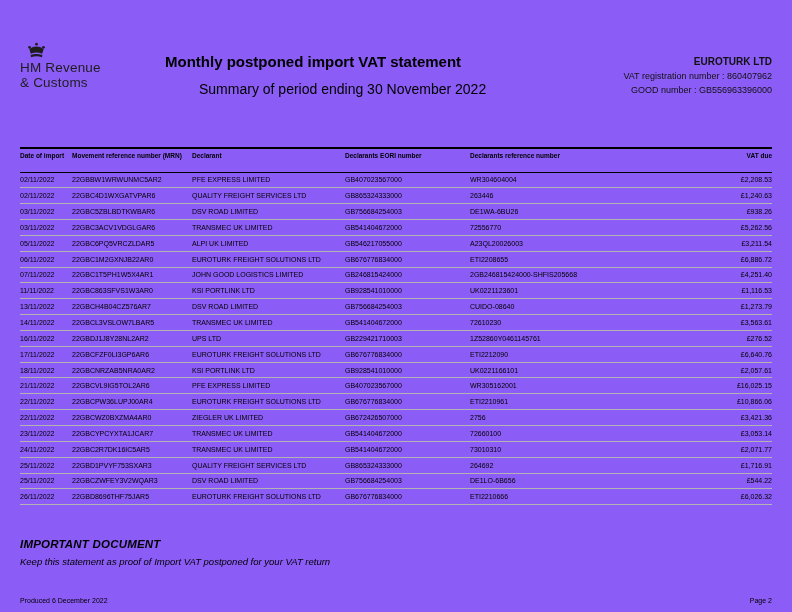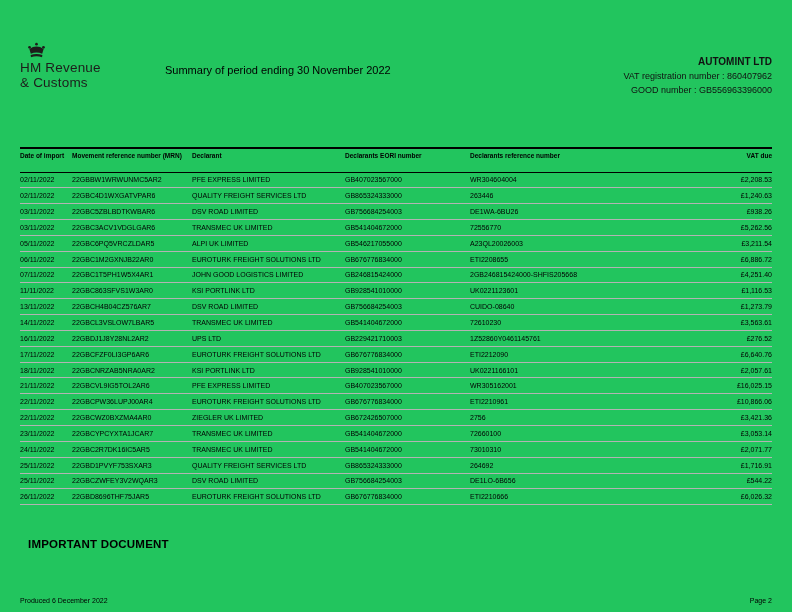--- a/index.html
+++ b/index.html
@@ -1,34 +1,34 @@
 <!DOCTYPE html>
 <html><head>
 <meta charset="utf-8">
 <style>
   * { margin: 0; padding: 0; box-sizing: border-box; }
   html, body { background: #ffffff; }
   .page {
     position: relative;
     width: 792px;
     height: 612px;
-    background: #22c55e;
+    background: #8b5cf6;
     font-family: "Liberation Sans", sans-serif;
     color: #111111;
     overflow: hidden;
   }
 
   
   .logo-block { position: absolute; left: 20px; top: 42px; }
   .crown-wrap { margin-left: 7px; height: 18px; }
   .logo-text { font-size: 13.5px; line-height: 15px; color: #1d1d1b; letter-spacing: 0.2px; }
 
   .title-block { position: absolute; left: 165px; top: 53px; }
   .doc-title { font-size: 15px; font-weight: 700; color: #000; }
-  .doc-subtitle { margin-top: 11px; font-size: 11px; color: #000; }
+  .doc-subtitle { margin-top: 11px; font-size: 14px; color: #000; margin-left: 34px; }
 
   .company-block { position: absolute; right: 20px; top: 55px; text-align: right; font-size: 9px; line-height: 14px; }
   .company-name { font-size: 10px; font-weight: 700; }
 
   
   table.statement {
     position: absolute;
     left: 20px; top: 147px;
     width: 752px;
     border-collapse: collapse;
@@ -52,21 +52,21 @@
     height: 15.85px;
     border-bottom: 1px solid #b3b3b3;
     padding: 0 4px 0 0;
     vertical-align: middle;
     white-space: nowrap;
     overflow: hidden;
   }
   table.statement tbody td.num { text-align: right; padding-right: 0; }
 
   
-  .important-block { position: absolute; left: 28px; top: 538px; }
+  .important-block { position: absolute; left: 20px; top: 538px; font-style: italic; }
   .important-heading { font-size: 11.5px; font-weight: 700; letter-spacing: 0.2px; color: #000; }
   .important-text { margin-top: 6px; font-size: 9.5px; color: #000; }
 
   .page-footer {
     position: absolute;
     left: 20px; right: 20px; top: 597px;
     display: flex;
     justify-content: space-between;
     font-size: 7px;
     color: #000;
@@ -89,25 +89,26 @@
         </g>
       </svg>
     </div>
     <div class="logo-text">
       <div>HM Revenue</div>
       <div>&amp; Customs</div>
     </div>
   </div>
 
   <div class="title-block">
+    <div class="doc-title">Monthly postponed import VAT statement</div>
     <div class="doc-subtitle">Summary of period ending 30 November 2022</div>
   </div>
 
   <div class="company-block">
-    <div class="company-name">AUTOMINT LTD</div>
+    <div class="company-name">EUROTURK LTD</div>
     <div>VAT registration number : 860407962</div>
     <div>GOOD number : GB556963396000</div>
   </div>
 
   <table class="statement">
     <colgroup>
       <col style="width:52px">
       <col style="width:120px">
       <col style="width:153px">
       <col style="width:125px">
@@ -291,20 +292,21 @@
       <td>EUROTURK FREIGHT SOLUTIONS LTD</td>
       <td>GB676776834000</td>
       <td>ETI2210666</td>
       <td class="num">£6,026.32</td>
     </tr>
       </tbody>
   </table>
 
   <div class="important-block">
     <div class="important-heading">IMPORTANT DOCUMENT</div>
+    <div class="important-text">Keep this statement as proof of Import VAT postponed for your VAT return</div>
   </div>
 
   <div class="page-footer">
     <span>Produced 6 December 2022</span>
     <span>Page 2</span>
   </div>
 
 </div>
 
 </body></html>

